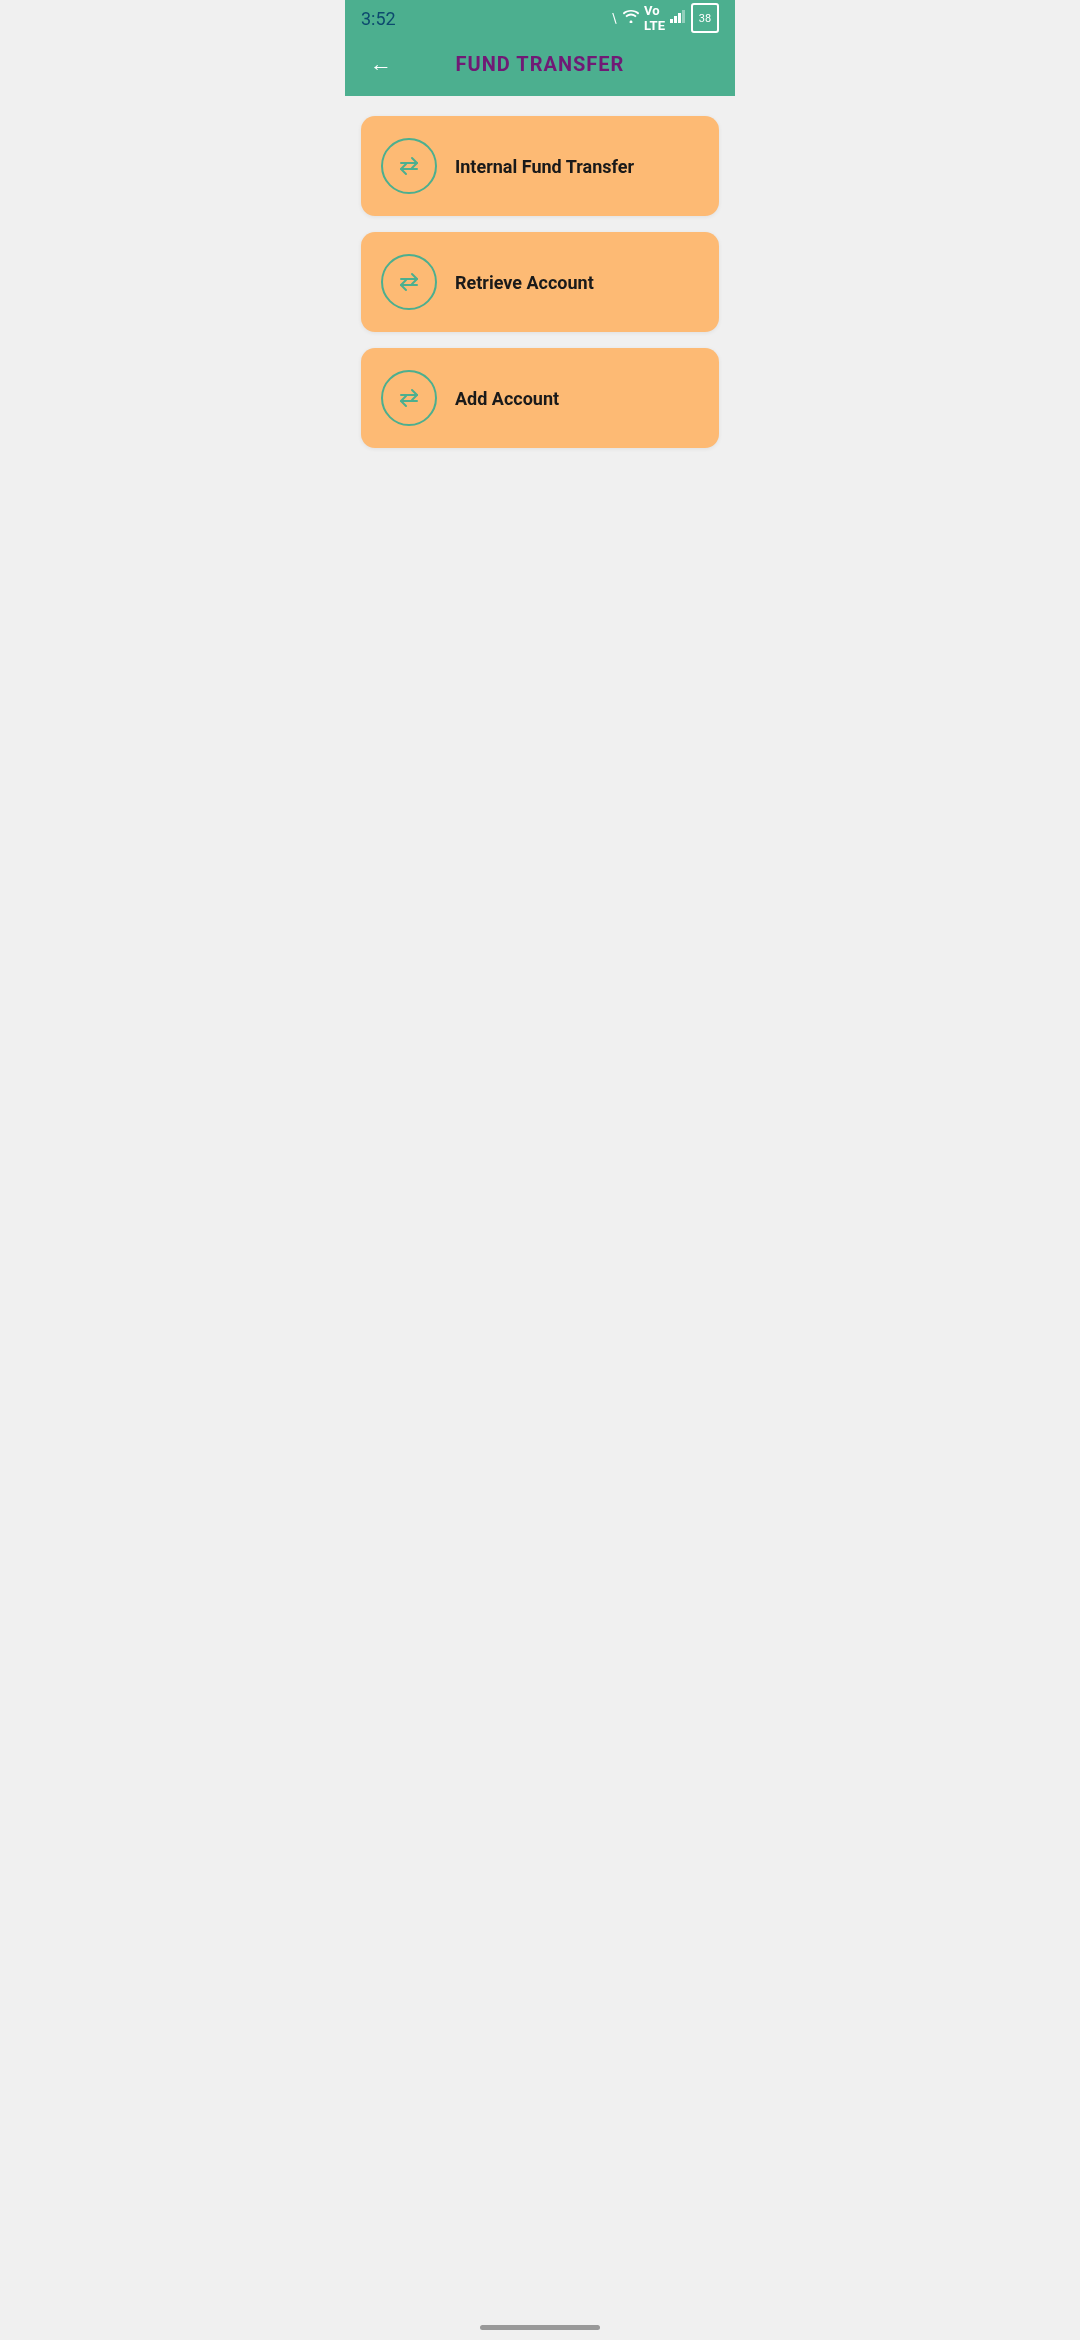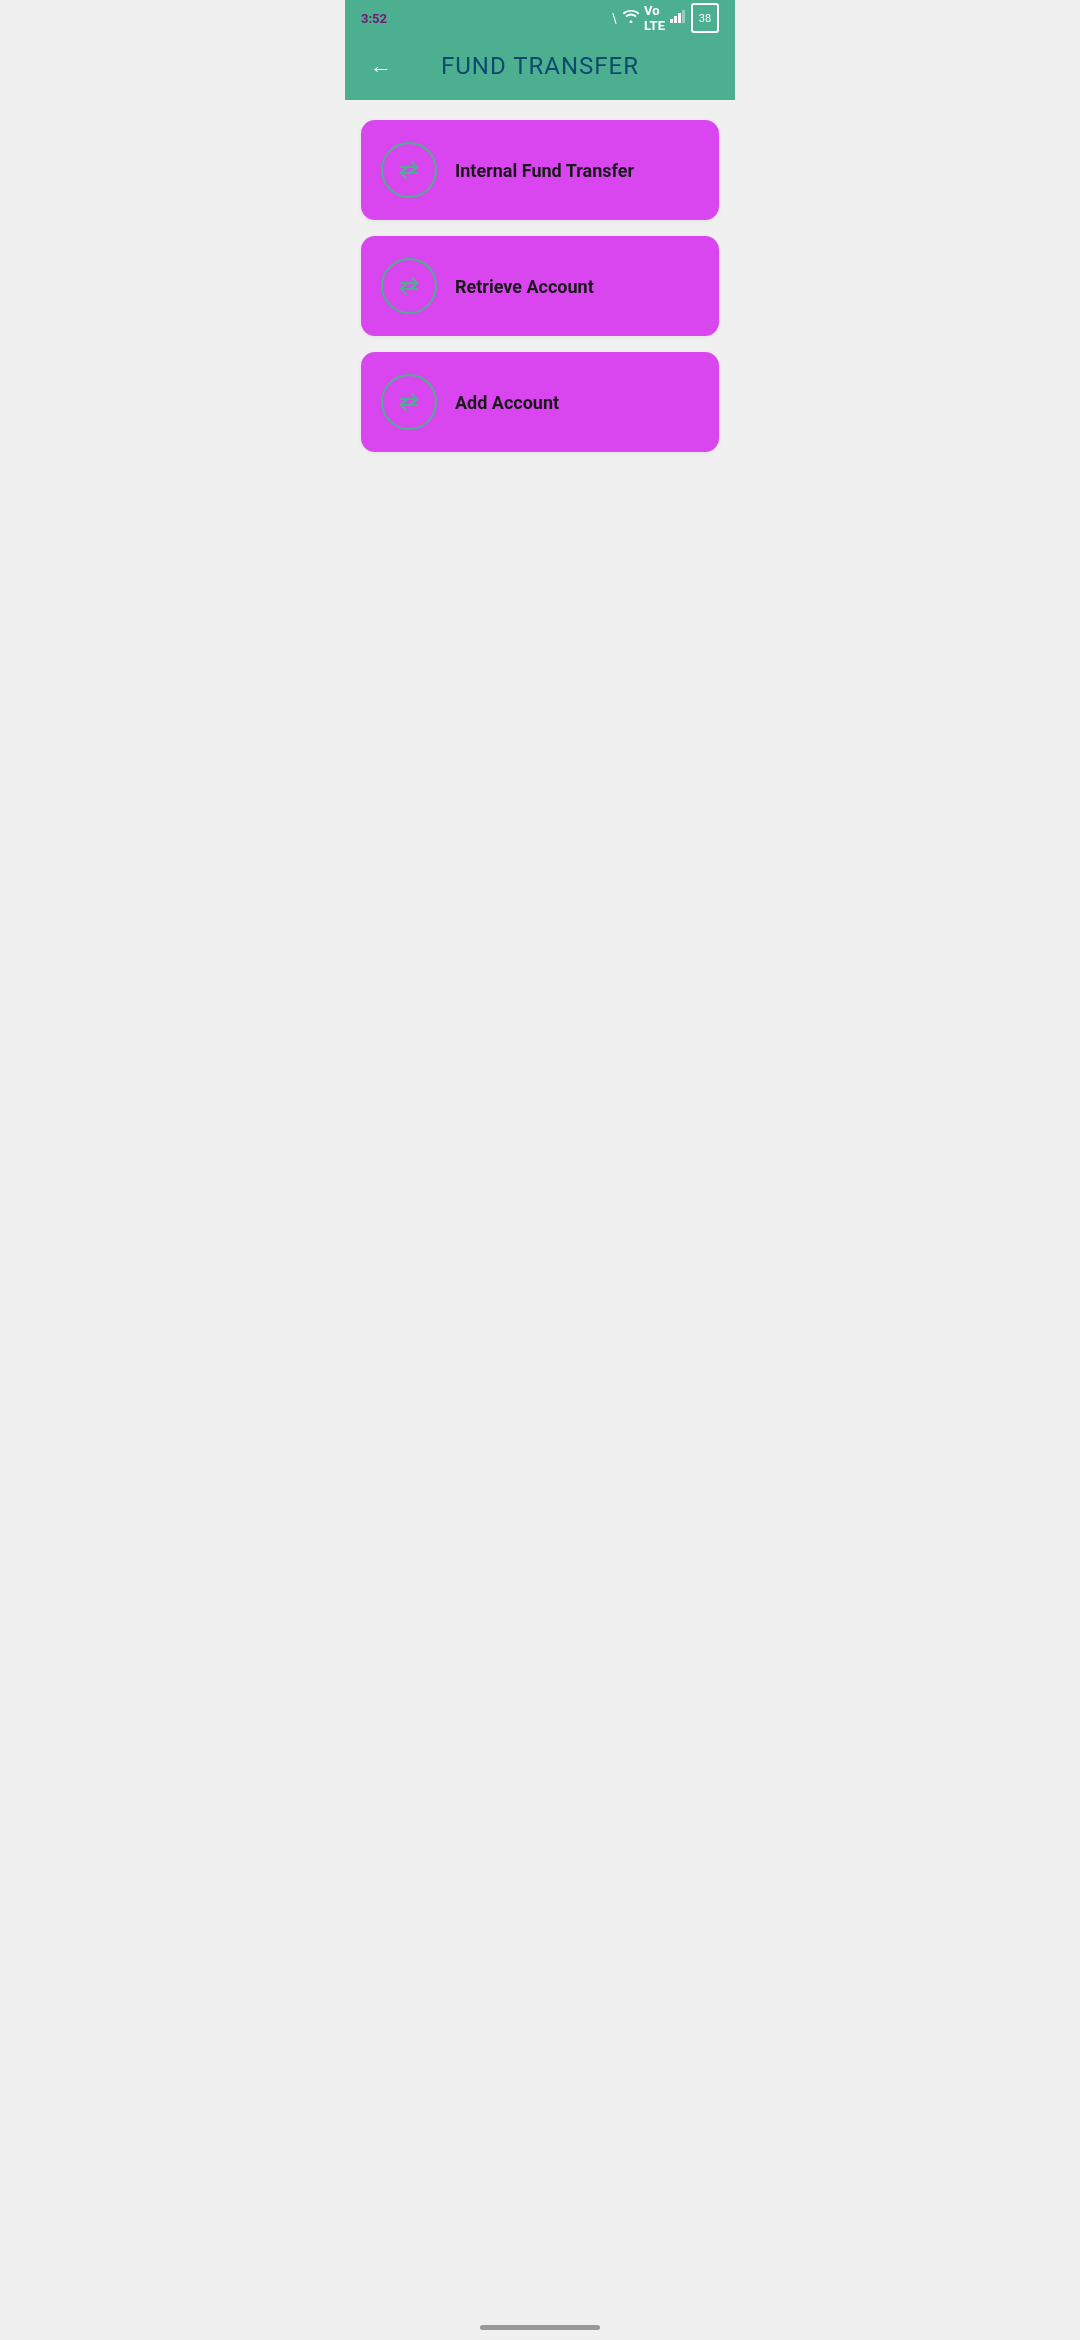--- a/index.html
+++ b/index.html
@@ -23,23 +23,23 @@
     .status-bar {
       background-color: #4caf8f;
       display: flex;
       justify-content: space-between;
       align-items: center;
       padding: 8px 16px;
       height: 36px;
     }
 
     .status-time {
-      font-size: 13px;
-      font-weight: 700;
-      color: #701a75;
+      font-size: 18px;
+      font-weight: 400;
+      color: #0c4a6e;
     }
 
     .status-icons {
       display: flex;
       align-items: center;
       gap: 5px;
     }
 
     .status-icon {
       color: white;
@@ -77,38 +77,38 @@
       font-size: 22px;
       cursor: pointer;
       display: flex;
       align-items: center;
       justify-content: center;
       width: 40px;
       height: 40px;
     }
 
     .header-title {
-      color: #0c4a6e;
-      font-size: 24px;
-      font-weight: 400;
+      color: #701a75;
+      font-size: 20px;
+      font-weight: 700;
       letter-spacing: 1px;
       text-align: center;
     }
 
     
     .content {
       padding: 20px 16px;
       display: flex;
       flex-direction: column;
       gap: 16px;
     }
 
     
     .menu-card {
-      background-color: #d946ef;
+      background-color: #fdba74;
       border-radius: 14px;
       padding: 22px 20px;
       display: flex;
       align-items: center;
       gap: 18px;
       cursor: pointer;
       box-shadow: 0 1px 4px rgba(0,0,0,0.07);
     }
 
     .menu-icon-circle {

